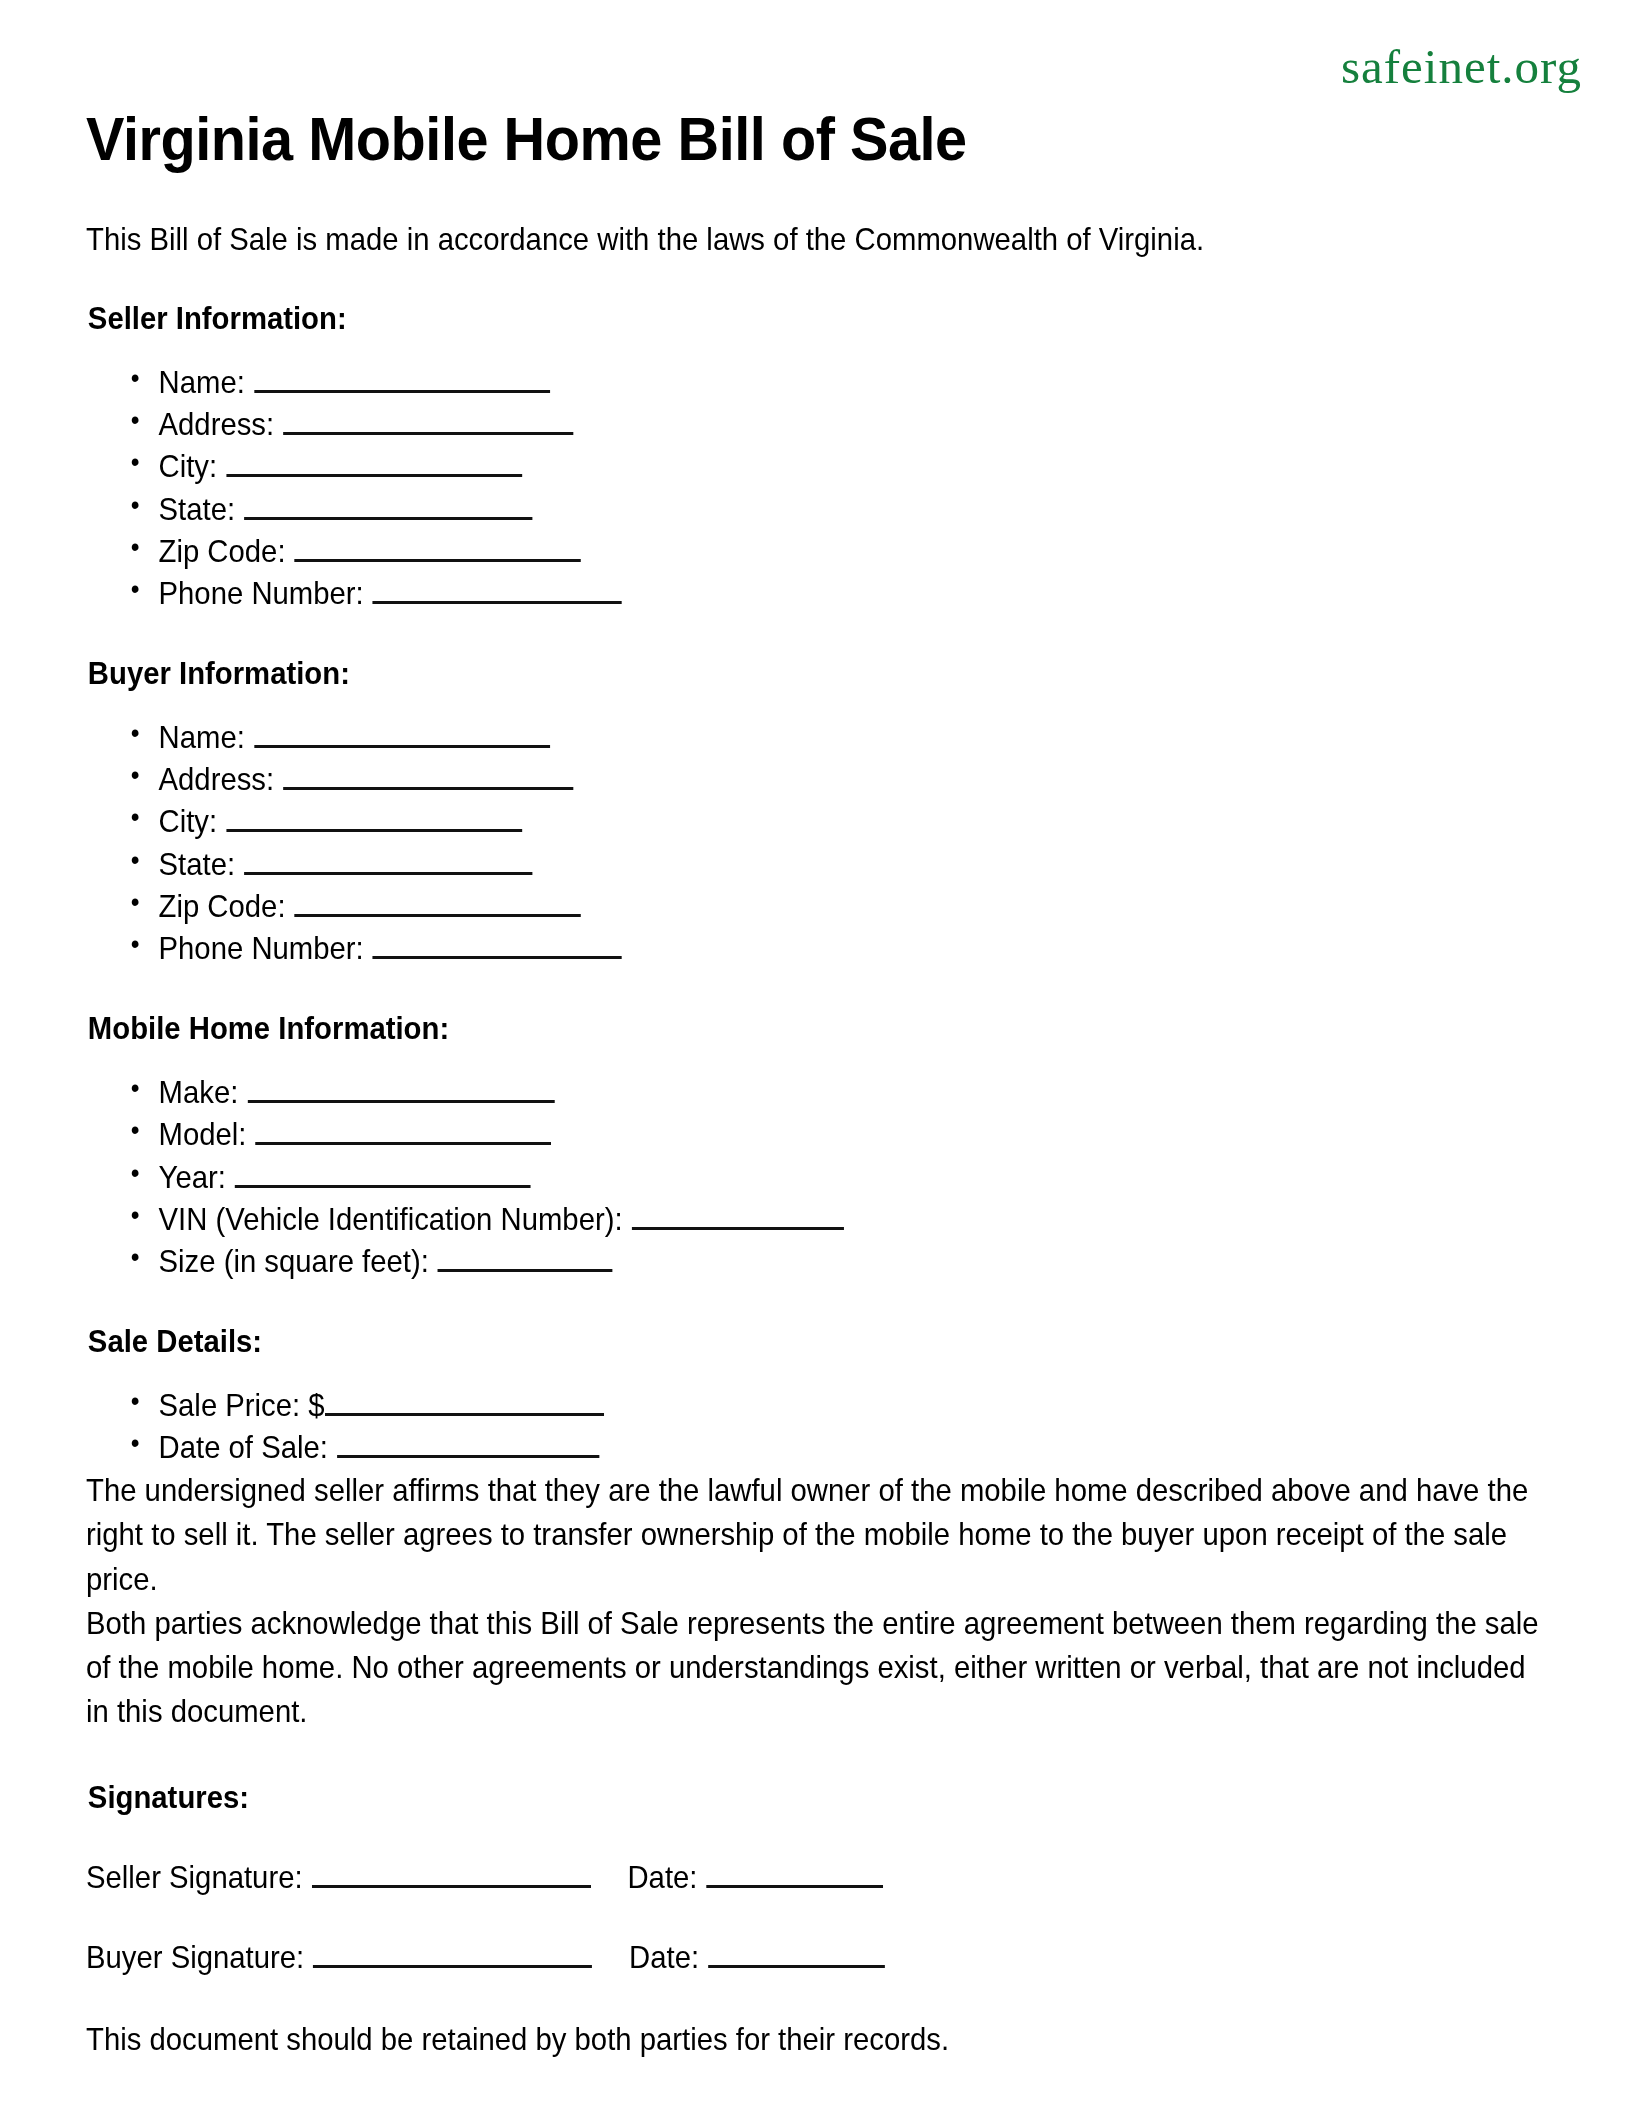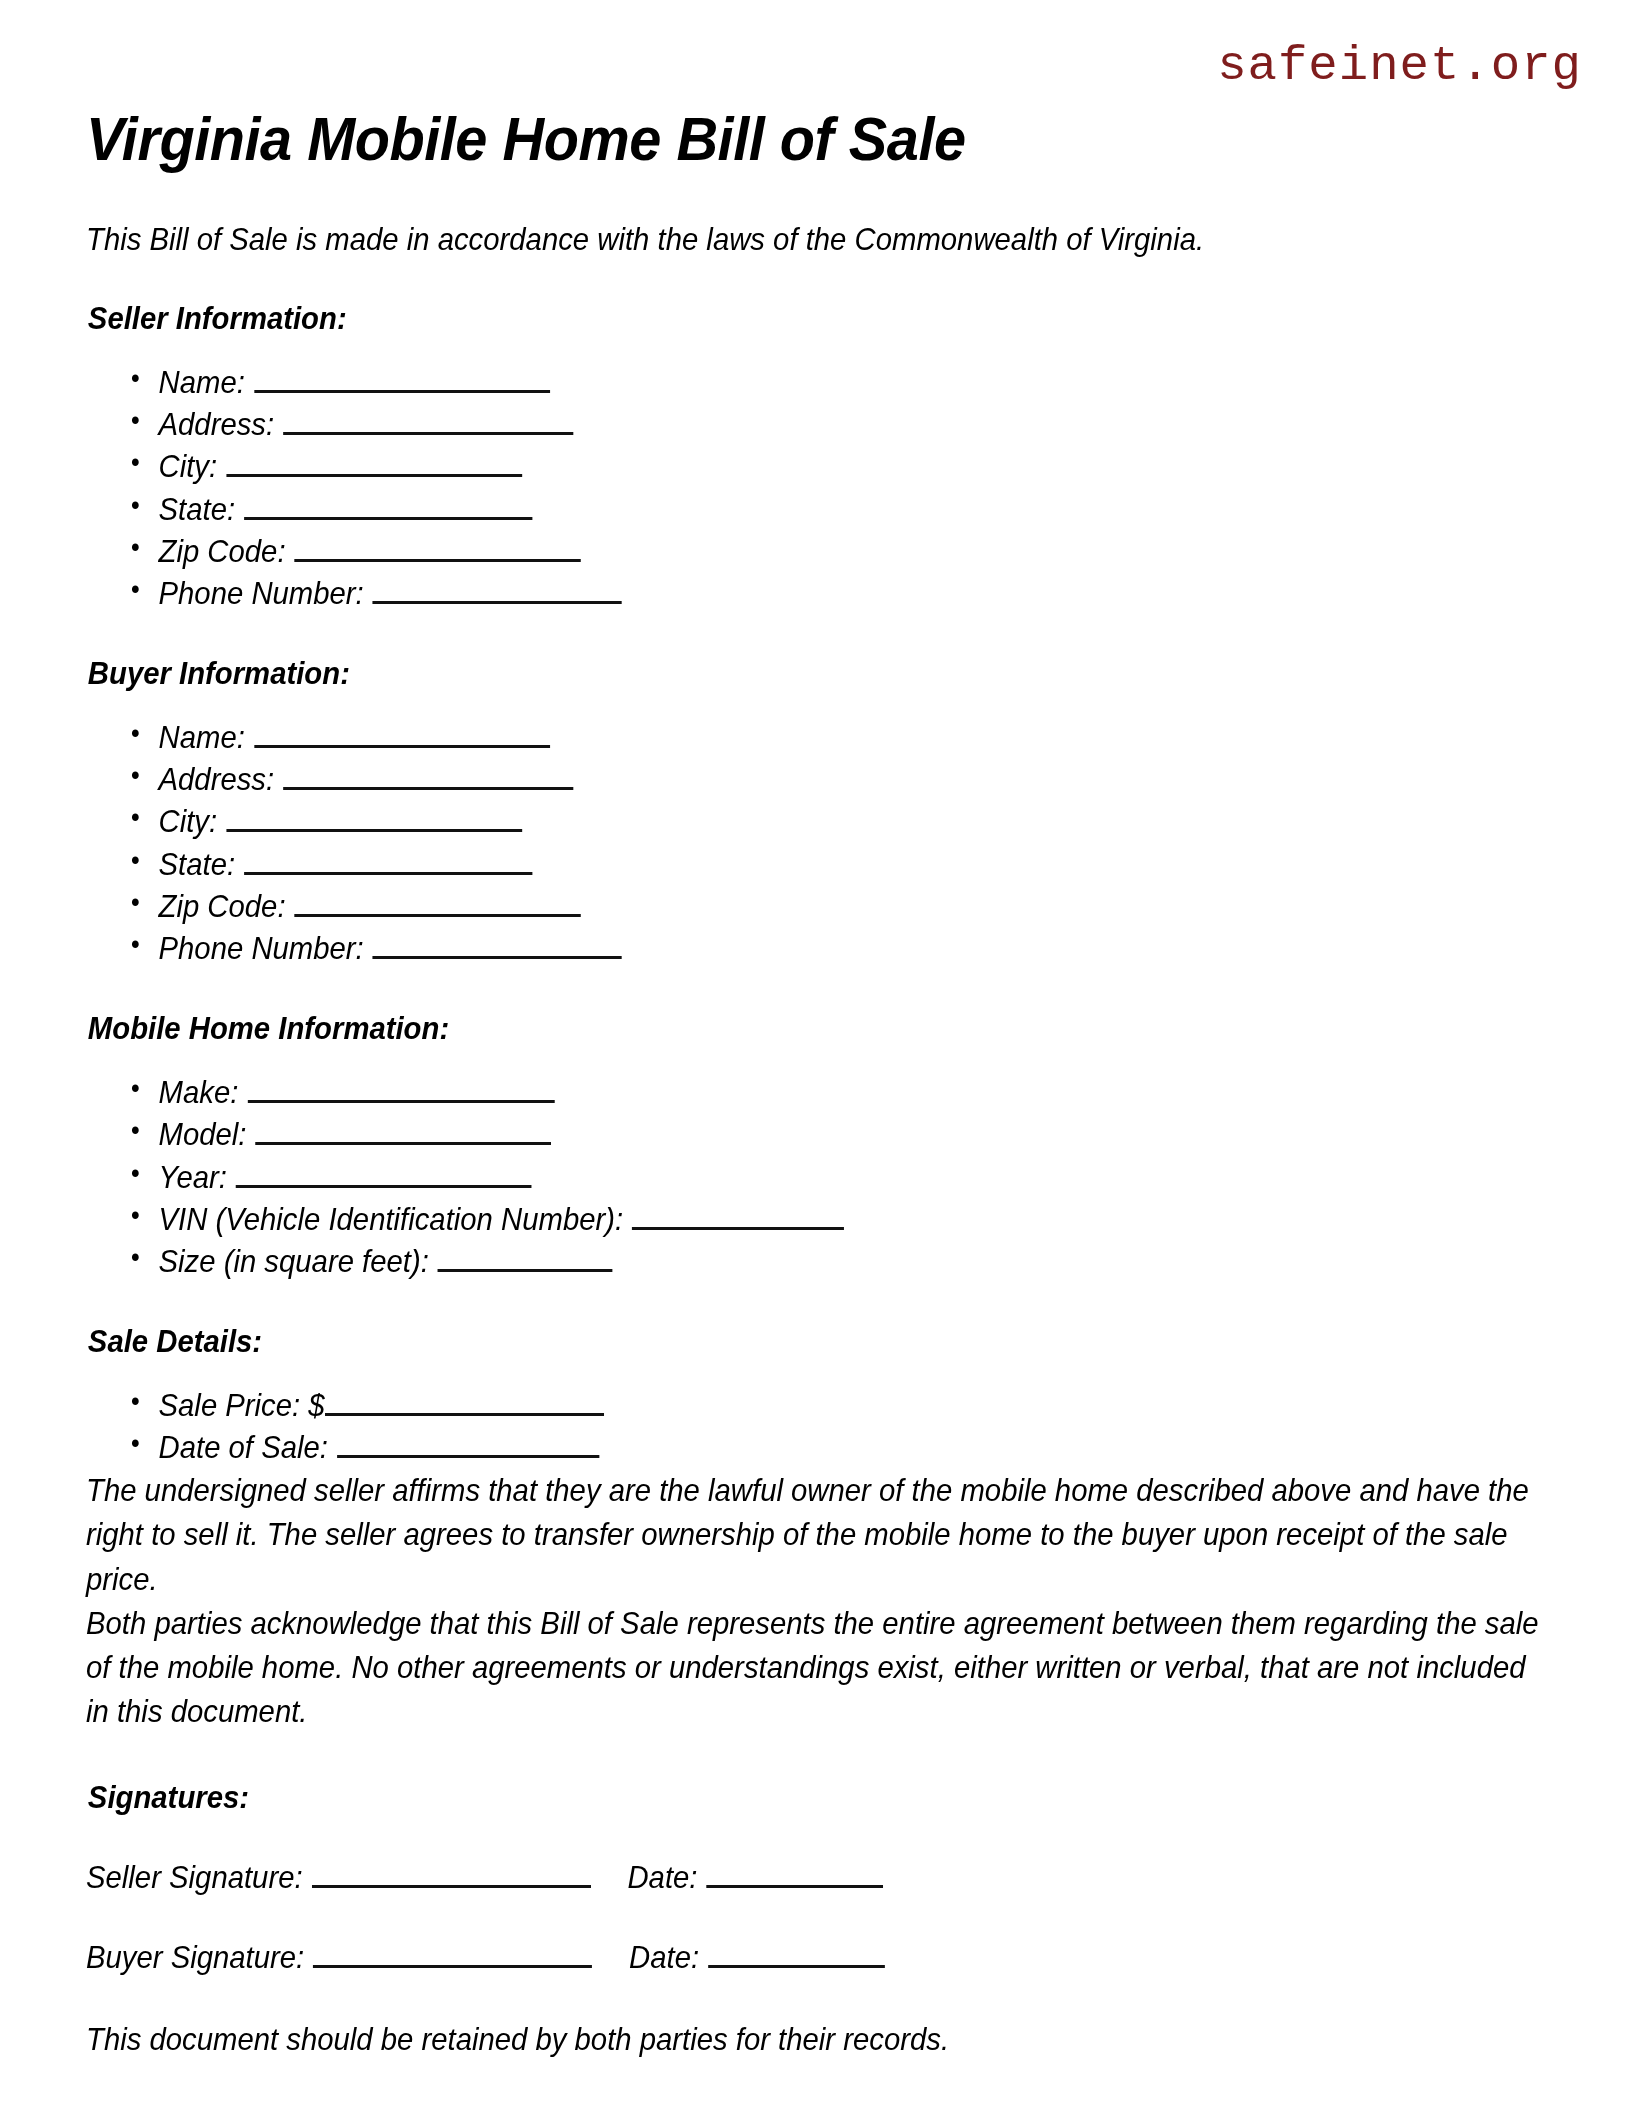--- a/index.html
+++ b/index.html
@@ -24,35 +24,34 @@
     width: 1644px;
     height: 2127px;
     background: #ffffff;
   }
 
   
   .watermark {
     position: absolute;
     right: 62px;
     top: 38px;
-    font-family: Liberation Mono, monospace;
+    font-family: Liberation Serif, serif;
     font-size: 49px;
     letter-spacing: 1px;
-    color: #7f1d1d;
+    color: #15803d;
     white-space: nowrap;
     user-select: none;
   }
 
   
   .content {
     position: absolute;
     left: 86px;
     top: 104px;
     width: 1468px;
-    font-style: italic;
   }
 
   h1.doc-title {
     font-family: "Liberation Sans Narrow", "Liberation Sans", sans-serif;
     font-size: 62px;
     font-weight: bold;
     letter-spacing: -0.5px;
     margin: 0 0 0 0;
     line-height: 1.12;
     transform: scaleX(0.93);

